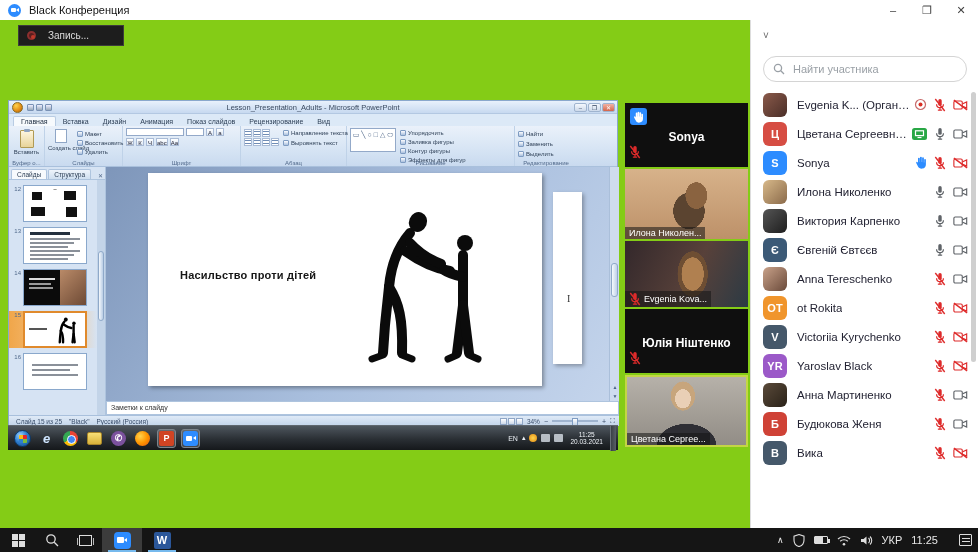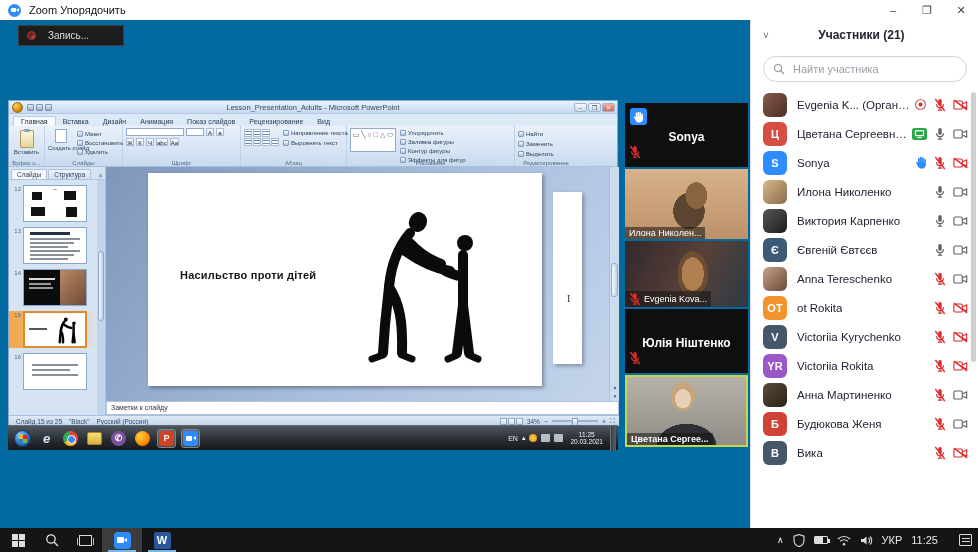--- a/index.html
+++ b/index.html
@@ -7,21 +7,21 @@
   #app{position:relative;width:978px;height:552px;background:#070707;overflow:hidden;}
 
   
   .titlebar{position:absolute;left:0;top:0;width:978px;height:20px;background:#fff;display:flex;align-items:center;}
   .zoom-logo{width:13px;height:13px;margin-left:8px;border-radius:50%;background:#2d8cff;position:relative;}
   .zoom-logo::before{content:'';position:absolute;left:3px;top:4.5px;width:5px;height:4px;background:#fff;border-radius:1px;}
   .zoom-logo::after{content:'';position:absolute;left:8px;top:4.5px;border-top:2px solid transparent;border-bottom:2px solid transparent;border-right:3px solid #fff;}
   .titlebar .wtitle{font-size:11px;color:#111;margin-left:8px;}
   .wbtns{margin-left:auto;display:flex;height:100%;}
   .wbtn{width:34px;height:100%;display:flex;align-items:center;justify-content:center;font-size:11px;color:#444;}
-  .stage{position:absolute;left:0;top:20px;width:895px;height:508px;background:#0369a1;}
+  .stage{position:absolute;left:0;top:20px;width:895px;height:508px;background:#84cc16;}
 
   .rec-pill{position:absolute;left:18px;top:5px;width:106px;height:21px;background:#1d1d1d;border:1px solid #3c3c3c;display:flex;align-items:center;}
   .rec-dot{width:9px;height:9px;border-radius:50%;background:#5a1e1e;border:2px solid #8c2f2f;margin-left:8px;position:relative;}
   .rec-dot::after{content:'';position:absolute;left:1.5px;top:1.5px;width:4px;height:4px;border-radius:50%;background:#c0392b;}
   .rec-label{color:#ddd;font-size:10px;margin-left:12px;}
 
   
   .share{position:absolute;left:8px;top:80px;width:610px;height:350px;}
   .ppt{position:absolute;left:0;top:0;width:610px;height:325px;background:#dce9f7;border:1px solid #8aa8cc;padding-left:15px;}
   .ppt-title{position:absolute;left:0;top:0;width:100%;height:13px;background:linear-gradient(#e8f1fc,#c7d9f0);display:flex;align-items:center;border-bottom:1px solid #b3c8e2;}
@@ -98,21 +98,21 @@
   .zm7::after{content:'';position:absolute;left:9.5px;top:5.5px;border-top:2px solid transparent;border-bottom:2px solid transparent;border-right:3px solid #fff;}
   .tray7{margin-left:auto;display:flex;align-items:center;gap:4px;margin-right:2px;}
   .tray7 .t7{color:#e8edf2;font-size:7px;}
   .t7dot{width:8px;height:8px;border-radius:50%;background:radial-gradient(#ffd24d,#e08a12);}
   .t7ic{width:9px;height:8px;background:#cfd6dd;border-radius:1px;opacity:.85;}
   .clock7{color:#eef2f6;font-size:6.5px;line-height:7px;text-align:center;margin:0 3px;}
   .showdesk7{width:6px;height:25px;background:linear-gradient(90deg,#3a4046,#585f66);border-left:1px solid #6a727a;}
 
   
   .tile{position:absolute;left:625px;width:123px;background:#0f0f0f;overflow:hidden;}
-  .tile.active{border:2px solid #c3d645;font-weight:bold;}
+  .tile.active{border:2px solid #c3d645;}
   .vname-center{position:absolute;left:0;right:0;top:42%;text-align:center;color:#fff;font-weight:bold;font-size:12px;}
   .vlabel{position:absolute;left:0px;bottom:0px;display:flex;align-items:center;gap:3px;background:rgba(20,20,20,.55);padding:1px 4px;color:#fff;font-size:9px;white-space:nowrap;max-width:100%;}
   .vmic{position:absolute;left:4px;bottom:4px;}
   .hand-badge{position:absolute;left:5px;top:5px;width:17px;height:17px;border-radius:3px;background:#2d8cff;display:flex;align-items:center;justify-content:center;}
   .vfig{position:absolute;left:0;top:0;right:0;bottom:0;}
   .vfig-ilona{background:radial-gradient(ellipse 18px 22px at 58% 38%,#8a6340 0 60%,transparent 61%),radial-gradient(ellipse 26px 30px at 52% 60%,#5b4430 0 60%,transparent 61%),linear-gradient(180deg,#d7b28a,#bd9169);}
   .vfig-evgenia{background:radial-gradient(ellipse 20px 30px at 55% 50%,#b08050 0 55%,#6e4e33 56% 75%,transparent 76%),linear-gradient(115deg,#33282b,#58413a 55%,#2c3a44);}
   .vfig-tsvetana{background:radial-gradient(ellipse 13px 16px at 47% 32%,#e9cfb6 0 60%,transparent 61%),radial-gradient(ellipse 20px 24px at 47% 28%,#c7a57c 0 60%,transparent 61%),radial-gradient(ellipse 42px 30px at 50% 100%,#2e2e34 0 70%,transparent 71%),linear-gradient(180deg,#b6b1a9,#928d86);}
 
   
@@ -159,21 +159,21 @@
   .notif10{width:13px;height:12px;border:1px solid #ddd;border-radius:1px;position:relative;}
   .notif10::after{content:'';position:absolute;left:2px;top:2.5px;width:8px;height:1.2px;background:#ddd;box-shadow:0 3px 0 #ddd;}
 </style>
 </head>
 <body>
 
 <div id="app">
 
   <div class="titlebar">
     <div class="zoom-logo"></div>
-    <div class="wtitle">Zoom Упорядочить</div>
+    <div class="wtitle">Black Конференция</div>
     <div class="wbtns">
       <div class="wbtn">–</div>
       <div class="wbtn">❐</div>
       <div class="wbtn">✕</div>
     </div>
   </div>
 
   <div class="stage">
 
     <div class="rec-pill">
@@ -512,21 +512,20 @@
           <div class="vfig vfig-tsvetana"></div>
           <div class="vlabel">
             <span>Цветана Сергее...</span>
           </div>
         </div>
       </div>
 
     <div class="panel">
       <div class="p-head">
         <span class="p-chev">˅</span>
-        <span class="p-title">Участники (21)</span>
       </div>
       <div class="p-search">
         <svg class="mag" width="12" height="12" viewBox="0 0 12 12">
             <circle cx="5" cy="5" r="3.6" fill="none" stroke="#9aa0a6" stroke-width="1.3"></circle>
             <line x1="7.8" y1="7.8" x2="11" y2="11" stroke="#9aa0a6" stroke-width="1.3"></line>
           </svg>
         <input placeholder="Найти участника" style="">
       </div>
       <div class="plist" id="plist">
           <div class="prow">
@@ -725,21 +724,21 @@
                 <g fill="none" stroke="#de2b2b" stroke-width="1.3">
                   <rect x="1" y="2" width="9.5" height="9" rx="1.5"></rect>
                   <path d="M11,5 L15.5,3 V10 L11,8"></path>
                   <line x1="1" y1="1" x2="16" y2="12" stroke-width="1.6"></line>
                 </g>
               </svg>
             </span>
           </div>
           <div class="prow">
             <div class="avatar" style="background:#9b59c8">YR</div>
-            <span class="pname">Victoriia Rokita</span>
+            <span class="pname">Yaroslav Black</span>
             <span class="pics">
               <svg width="12" height="14" viewBox="0 0 14 16">
                 <g fill="none" stroke="#de2b2b" stroke-width="1.4">
                   <rect x="5" y="1" width="4" height="8" rx="2" fill="#de2b2b" stroke="none"></rect>
                   <path d="M3,7 a4,4 0 0 0 8,0"></path>
                   <line x1="7" y1="11.5" x2="7" y2="14"></line>
                   <line x1="4.5" y1="14" x2="9.5" y2="14"></line>
                   <line x1="1.5" y1="1" x2="12.5" y2="15" stroke-width="1.6"></line>
                 </g>
               </svg>

